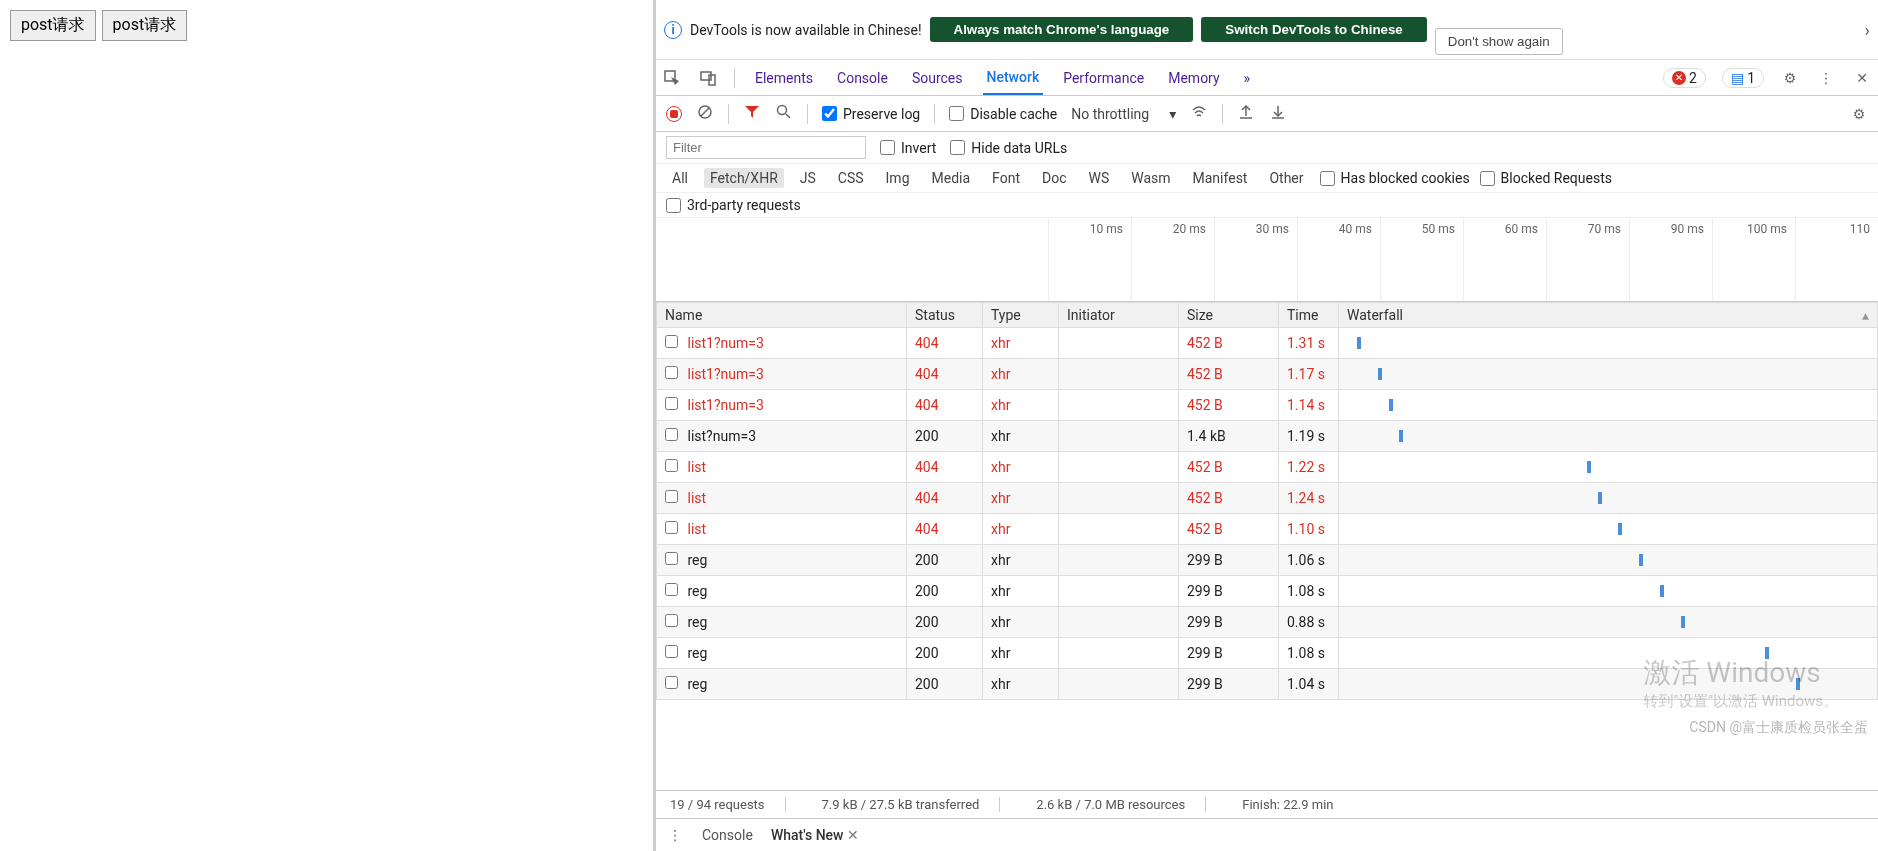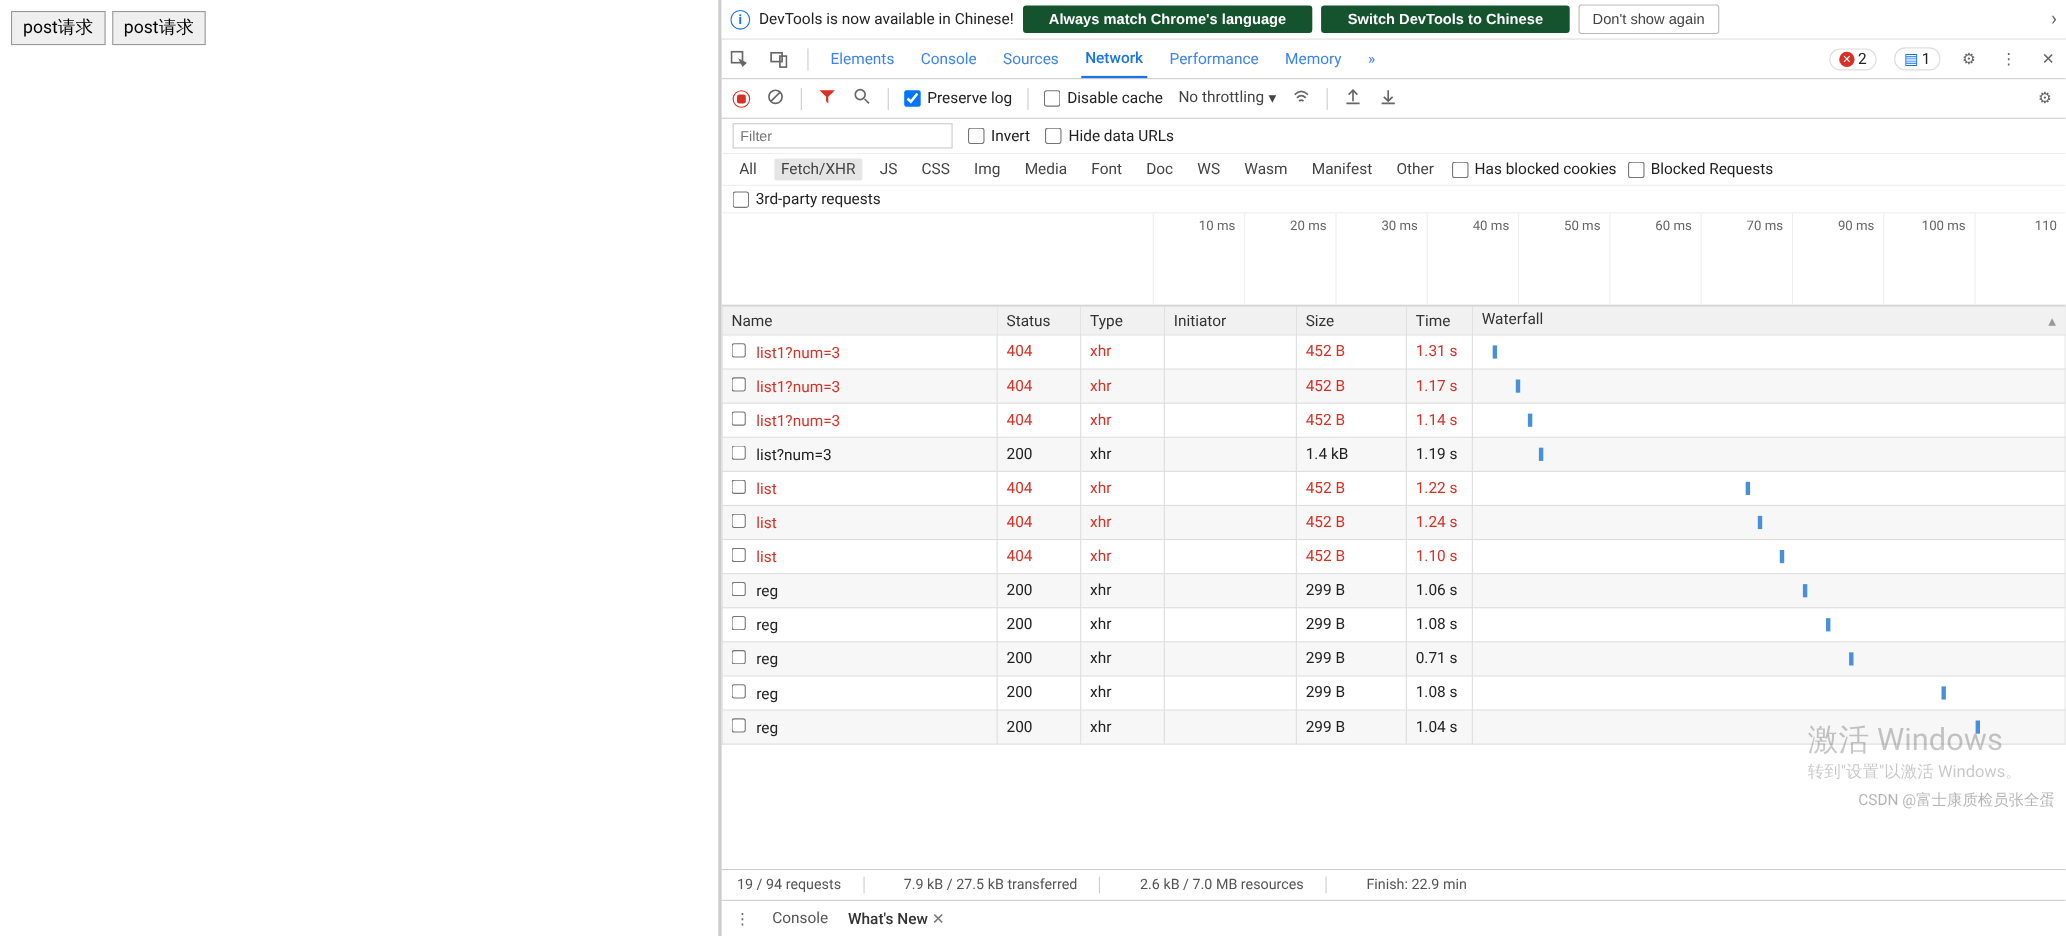--- a/index.html
+++ b/index.html
@@ -3,37 +3,37 @@
 <meta charset="utf-8">
 <style>
 * { box-sizing: border-box; margin: 0; padding: 0; }
 body { font-family: -apple-system, "Segoe UI", Roboto, Arial, sans-serif; font-size: 14px; color: #222; display: flex; width: 1878px; height: 851px; overflow: hidden; background: #fff; }
 .left-pane { width: 653px; padding: 10px; background: #fff; display:flex; gap:6px; align-items:flex-start;}
 .left-pane button { font-family: inherit; font-size: 16px; padding: 4px 10px; background: #efefef; border: 1px solid #999; cursor: pointer; }
 .right-pane { flex: 1; display: flex; flex-direction: column; border-left: 3px solid #ccc; min-width:0;}
 .infobar { display:flex; align-items:center; gap:8px; padding:4px 8px; border-bottom:1px solid #ddd; background:#fff; white-space:nowrap;}
 .infobar .info-icon { color:#1a73e8; border:1.5px solid #1a73e8; border-radius:50%; width:18px; height:18px; display:inline-flex; align-items:center; justify-content:center; font-size:12px; font-weight:bold;}
 .btn-blue { background:#14532d; color:#fff; border:none; padding:5px 24px; border-radius:3px; font-weight:600; cursor:pointer;text-align:right;}
-.btn-gray { background:#fff; color:#444; border:1px solid #bbb; padding:5px 12px; border-radius:3px; cursor:pointer;}
+.btn-gray { background:#fff; color:#444; border:1px solid #bbb; padding:5px 12px; border-radius:3px; cursor:pointer;margin-top:24px;}
 .tabs-row { display:flex; align-items:center; border-bottom:1px solid #ccc; padding:0 6px; gap:16px; height:36px;}
 .tabs-row .icon { width:20px; height:20px; display:inline-flex; align-items:center; justify-content:center; color:#666; cursor:pointer;}
-.tabs-row .tab { color:#3b82f6; cursor:pointer; padding:8px 4px; }
+.tabs-row .tab { color:#4c1d95; cursor:pointer; padding:8px 4px; }
 .tabs-row .tab.active { color:#1a73e8; border-bottom:2px solid #1a73e8; font-weight:500;}
 .tabs-row .spacer { flex:1; }
 .err-badge { display:inline-flex; align-items:center; gap:3px; border:1px solid #ddd; border-radius:10px; padding:1px 8px; cursor:pointer;}
 .err-badge .dot-red { background:#d93025; color:#fff; border-radius:50%; width:14px; height:14px; font-size:10px; display:inline-flex;align-items:center;justify-content:center;}
 .err-badge .dot-blue { color:#1a73e8; font-size:14px;}
 .toolbar { display:flex; align-items:center; gap:14px; padding:4px 10px; border-bottom:1px solid #ccc; height:36px;}
 .rec { color:#d93025; border:1.5px solid #d93025; border-radius:50%; width:16px; height:16px; display:inline-flex;align-items:center;justify-content:center; cursor:pointer;}
 .rec .inner{width:8px;height:8px;background:#d93025;border-radius:2px;}
 .icon-g { color:#666; cursor:pointer; width:18px; text-align:center;}
 .funnel { color:#d93025; }
 .chk { display:inline-flex; align-items:center; gap:6px; cursor:pointer;}
 .chk input { width:15px; height:15px;}
-.select { color:#444; cursor:pointer; display:inline-flex; gap:4px;}
+.select { color:#444; cursor:pointer; display:inline-flex; align-items:center; gap:20px;}
 .filterbar { display:flex; align-items:center; gap:14px; padding:4px 10px; border-bottom:1px solid #eee; flex-wrap:wrap;}
 .filterbar input.filter { border:1px solid #ccc; padding:3px 6px; font-size:13px; width:200px;}
 .typefilters { display:flex; align-items:center; gap:10px; padding:4px 10px; border-bottom:1px solid #eee; flex-wrap:wrap;}
 .typefilters .tf { color:#444; cursor:pointer; padding:2px 6px;}
 .typefilters .tf.active { background:#e5e5e5; border-radius:2px;}
 .timeline { height:84px; border-bottom:1px solid #ccc; position:relative; display:flex;justify-content:flex-end;}
 .tick { flex:0 0 83px; border-left:1px solid #eee; font-size:12px; color:#666; text-align:right; padding:4px 8px 0 0;}
 .table-wrap { flex:1; overflow:auto; border-bottom:1px solid #ccc;}
 table { border-collapse:collapse; width:100%; table-layout:fixed;}
 th,td { border:1px solid #ddd; padding:4px 8px; font-size:14px; text-align:left; white-space:nowrap; overflow:hidden;}
@@ -346,21 +346,21 @@
                 <div class="wf-bar" style="left:60%"></div>
               </div>
             </td>
           </tr>
           <tr>
             <td><input type="checkbox" style="margin-right: 6px;"> <span>reg</span></td>
             <td>200</td>
             <td>xhr</td>
             <td></td>
             <td class="right">299 B</td>
-            <td class="right">0.71 s</td>
+            <td class="right">0.88 s</td>
             <td>
               <div class="wf-cell">
                 <div class="wf-bar" style="left:64%"></div>
               </div>
             </td>
           </tr>
           <tr>
             <td><input type="checkbox" style="margin-right: 6px;"> <span>reg</span></td>
             <td>200</td>
             <td>xhr</td>

